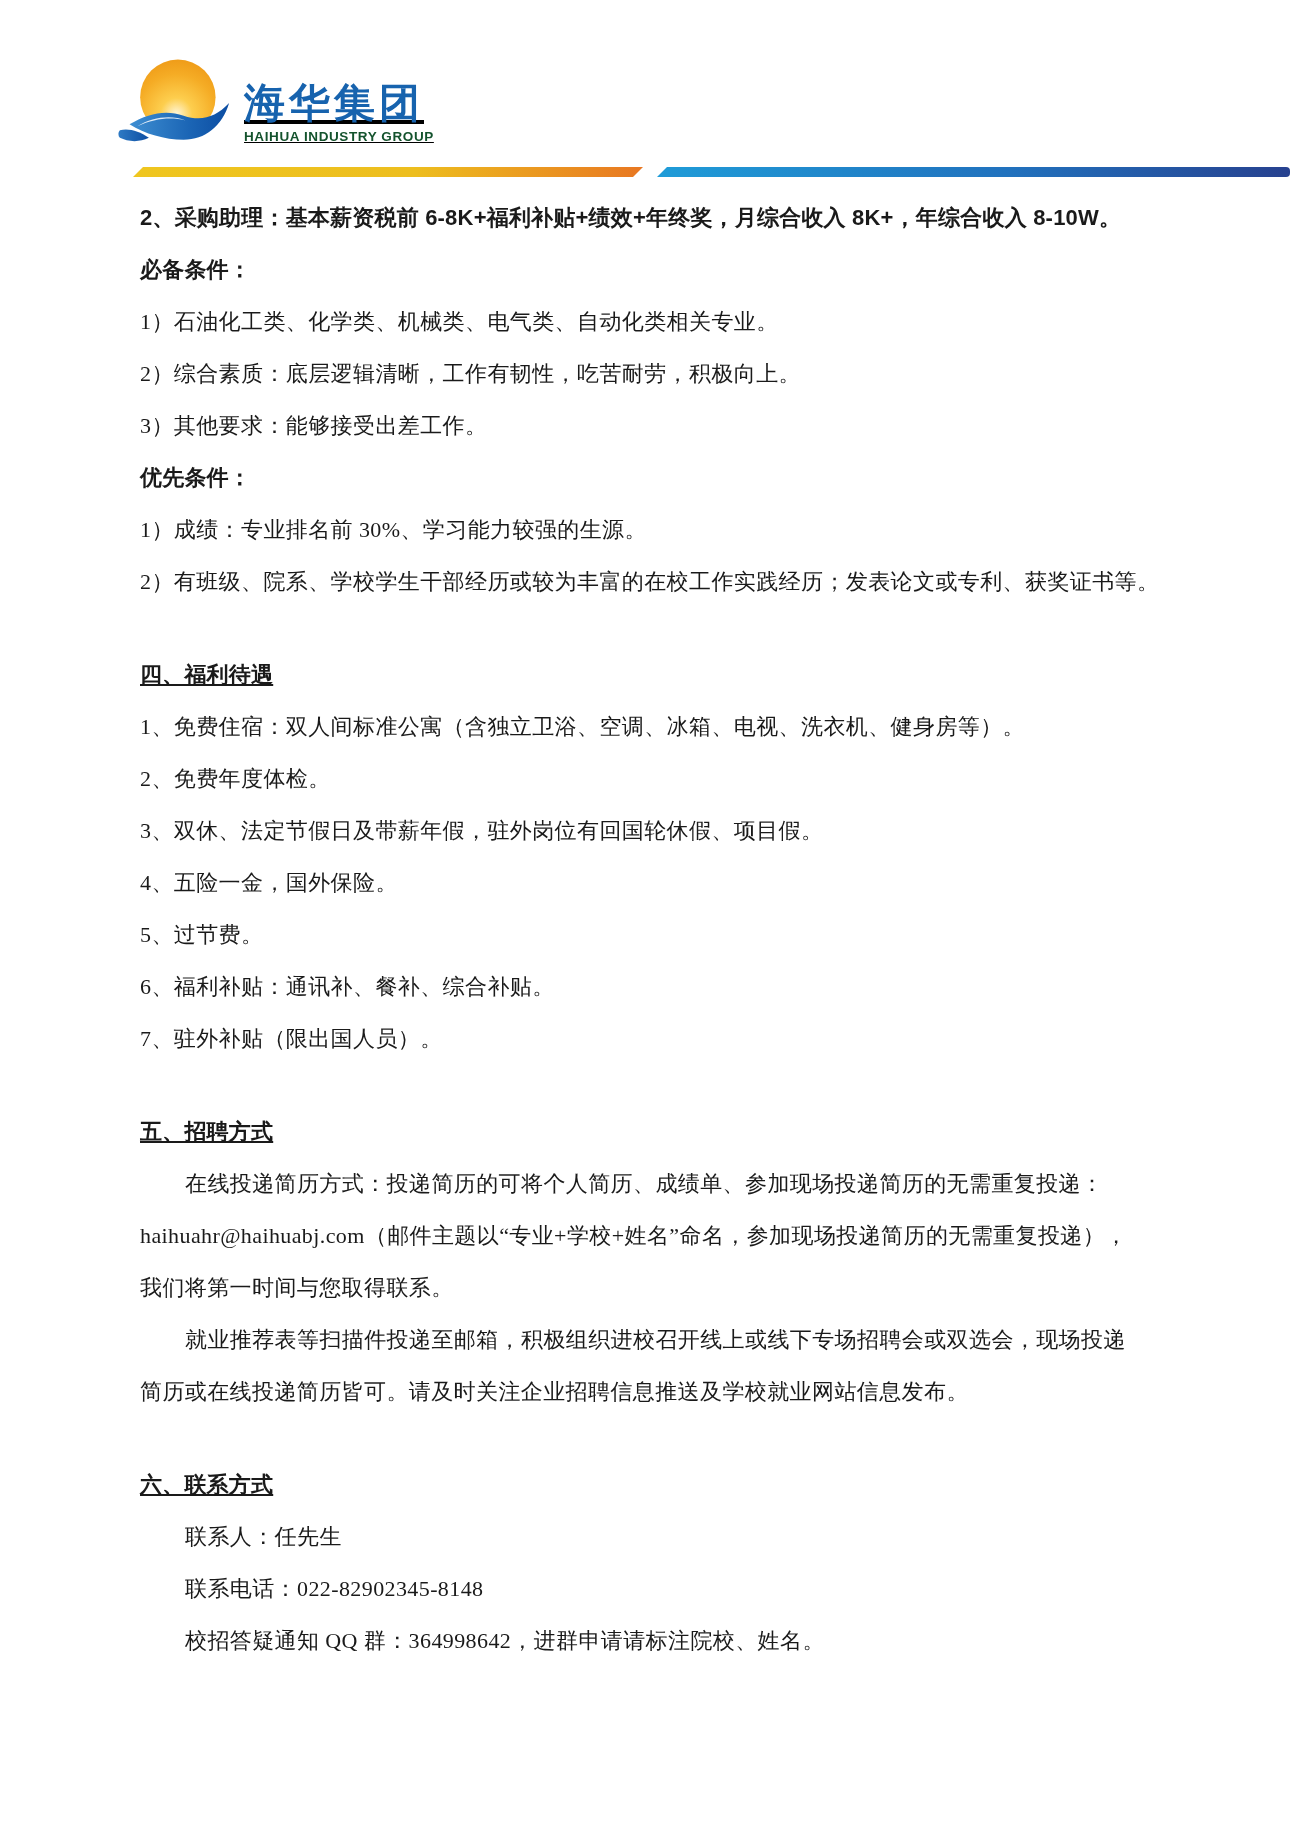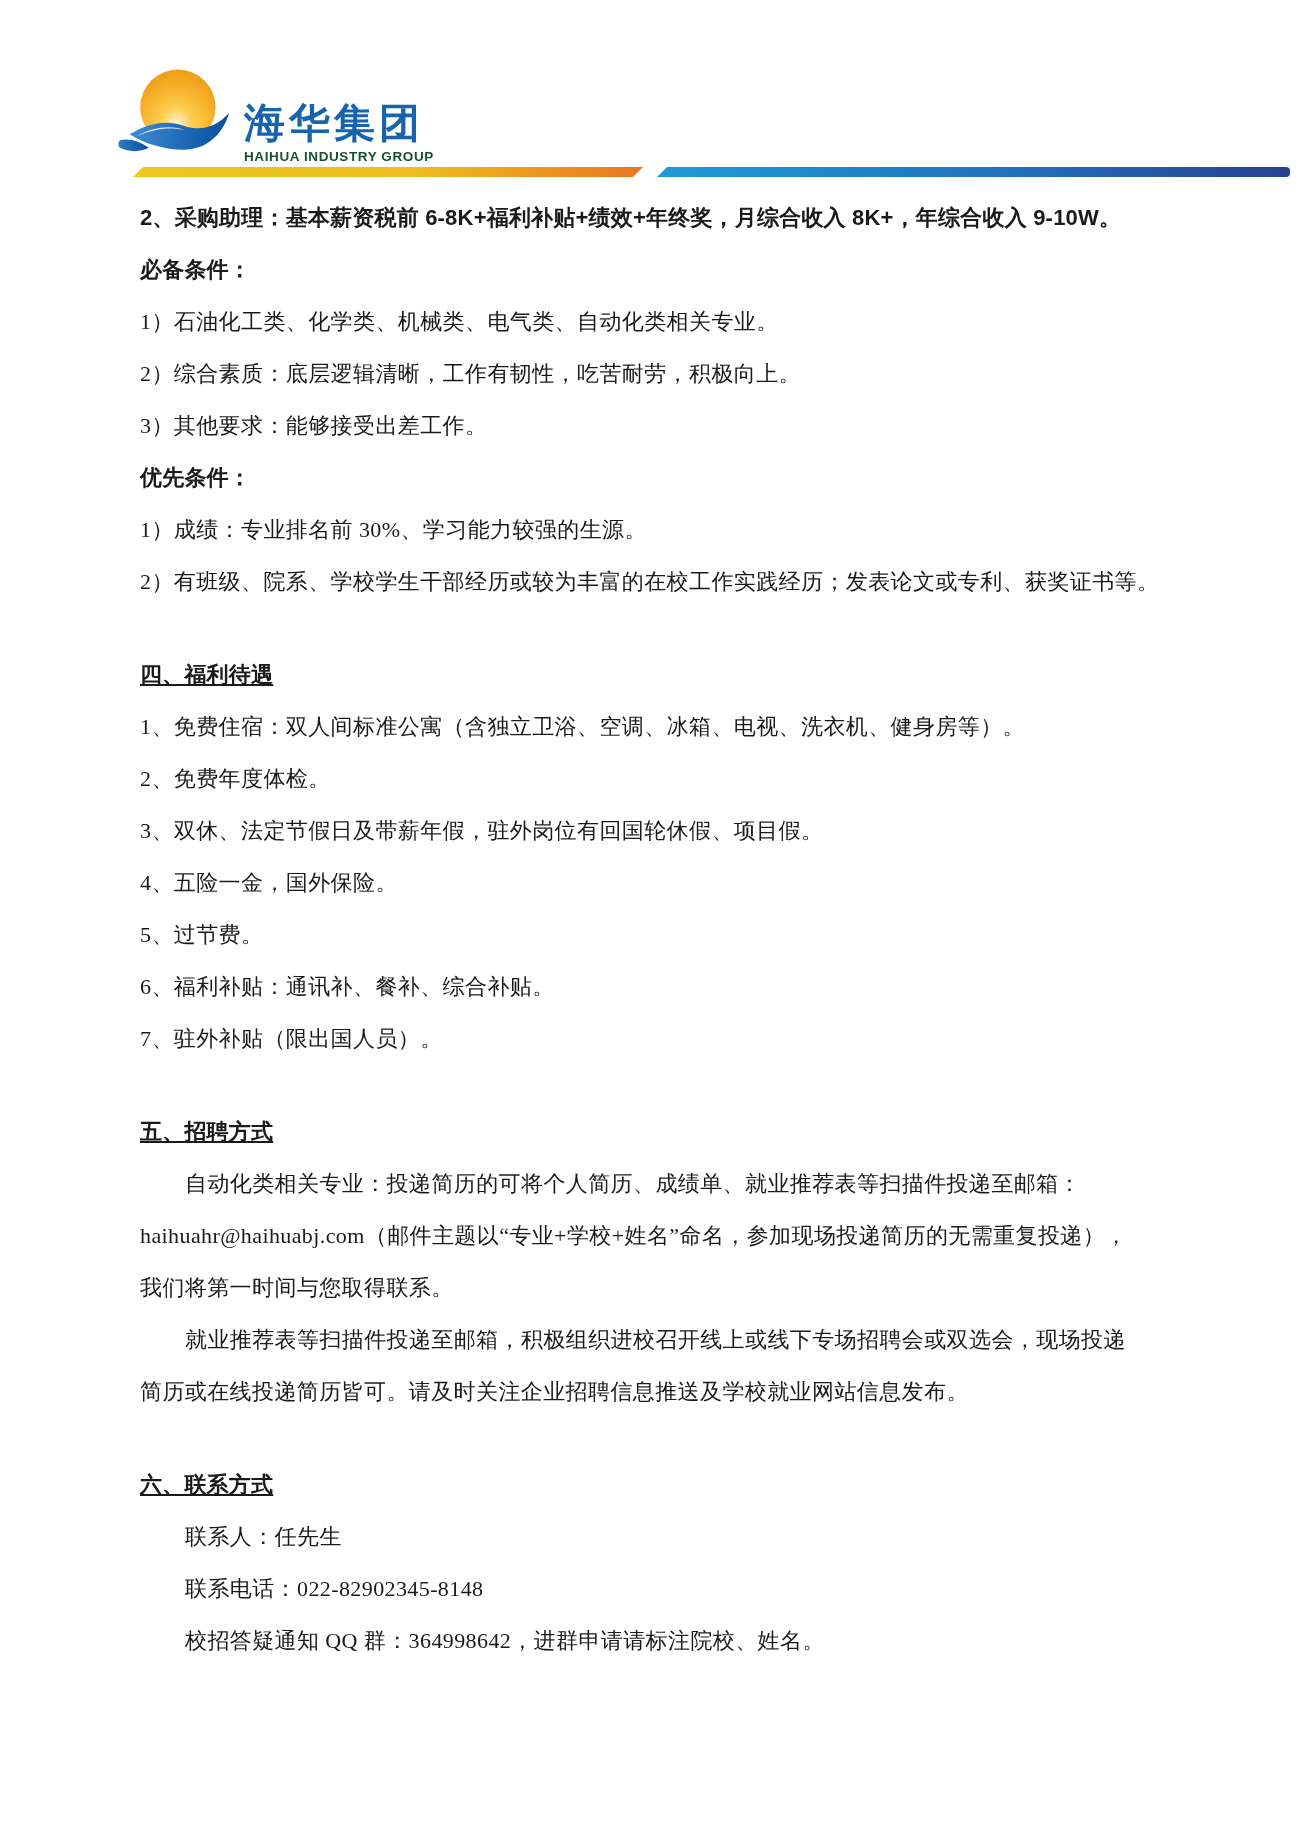--- a/index.html
+++ b/index.html
@@ -6,22 +6,22 @@
   .page{
     position:relative;
     width:1299px;height:1836px;
     background:#ffffff;
     margin:0 auto;
     overflow:hidden;
     font-family:"Liberation Sans",sans-serif;
   }
   
   .logo{
-    position:absolute;left:116px;top:66px;
-    display:flex;align-items:flex-end;
+    position:absolute;left:116px;top:56px;
+    display:flex;align-items:center;text-decoration:underline;
   }
   .logo-icon{width:116px;height:98px;flex:0 0 auto;}
   .logo-text{margin-left:12px;margin-top:14px;}
   .logo-cn{
     font-size:41px;font-weight:700;letter-spacing:4px;
     color:#1763AE;line-height:46px;
     font-family:"Liberation Sans",sans-serif;
   }
   .logo-en{
     font-size:13.5px;font-weight:700;letter-spacing:0.6px;
@@ -97,38 +97,38 @@
       <div class="logo-en">HAIHUA INDUSTRY GROUP</div>
     </div>
   </div>
 
   <div class="divider">
     <div class="divider-left"></div>
     <div class="divider-right"></div>
   </div>
 
   <div class="content" id="paragraphs">
-      <div class="para bold">2、采购助理：基本薪资税前 6-8K+福利补贴+绩效+年终奖，月综合收入 8K+，年综合收入 9-10W。</div>
+      <div class="para bold">2、采购助理：基本薪资税前 6-8K+福利补贴+绩效+年终奖，月综合收入 8K+，年综合收入 8-10W。</div>
       <div class="para bold">必备条件：</div>
       <div class="para">1）石油化工类、化学类、机械类、电气类、自动化类相关专业。</div>
       <div class="para">2）综合素质：底层逻辑清晰，工作有韧性，吃苦耐劳，积极向上。</div>
       <div class="para">3）其他要求：能够接受出差工作。</div>
       <div class="para bold">优先条件：</div>
       <div class="para">1）成绩：专业排名前 30%、学习能力较强的生源。</div>
       <div class="para">2）有班级、院系、学校学生干部经历或较为丰富的在校工作实践经历；发表论文或专利、获奖证书等。</div>
       <div class="para bold gap">四、福利待遇</div>
       <div class="para">1、免费住宿：双人间标准公寓（含独立卫浴、空调、冰箱、电视、洗衣机、健身房等）。</div>
       <div class="para">2、免费年度体检。</div>
       <div class="para">3、双休、法定节假日及带薪年假，驻外岗位有回国轮休假、项目假。</div>
       <div class="para">4、五险一金，国外保险。</div>
       <div class="para">5、过节费。</div>
       <div class="para">6、福利补贴：通讯补、餐补、综合补贴。</div>
       <div class="para">7、驻外补贴（限出国人员）。</div>
       <div class="para bold gap">五、招聘方式</div>
-      <div class="para indent">自动化类相关专业：投递简历的可将个人简历、成绩单、就业推荐表等扫描件投递至邮箱：</div>
+      <div class="para indent">在线投递简历方式：投递简历的可将个人简历、成绩单、参加现场投递简历的无需重复投递：</div>
       <div class="para">haihuahr@haihuabj.com（邮件主题以“专业+学校+姓名”命名，参加现场投递简历的无需重复投递），</div>
       <div class="para">我们将第一时间与您取得联系。</div>
       <div class="para indent">就业推荐表等扫描件投递至邮箱，积极组织进校召开线上或线下专场招聘会或双选会，现场投递</div>
       <div class="para">简历或在线投递简历皆可。请及时关注企业招聘信息推送及学校就业网站信息发布。</div>
       <div class="para bold gap">六、联系方式</div>
       <div class="para indent">联系人：任先生</div>
       <div class="para indent">联系电话：022-82902345-8148</div>
       <div class="para indent">校招答疑通知 QQ 群：364998642，进群申请请标注院校、姓名。</div>
     </div>
 

